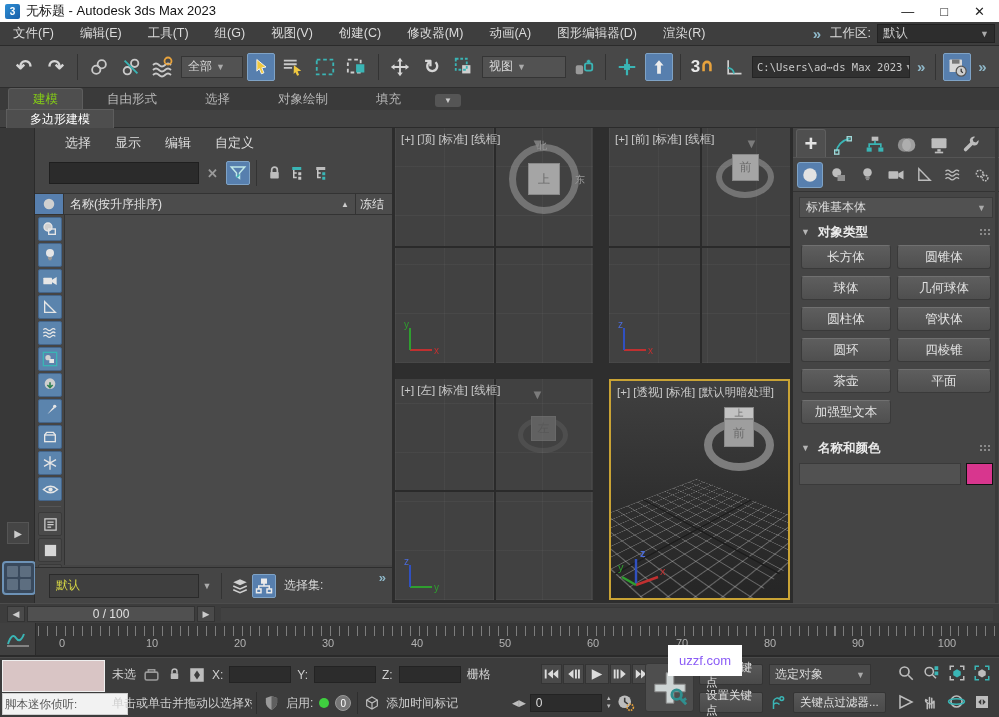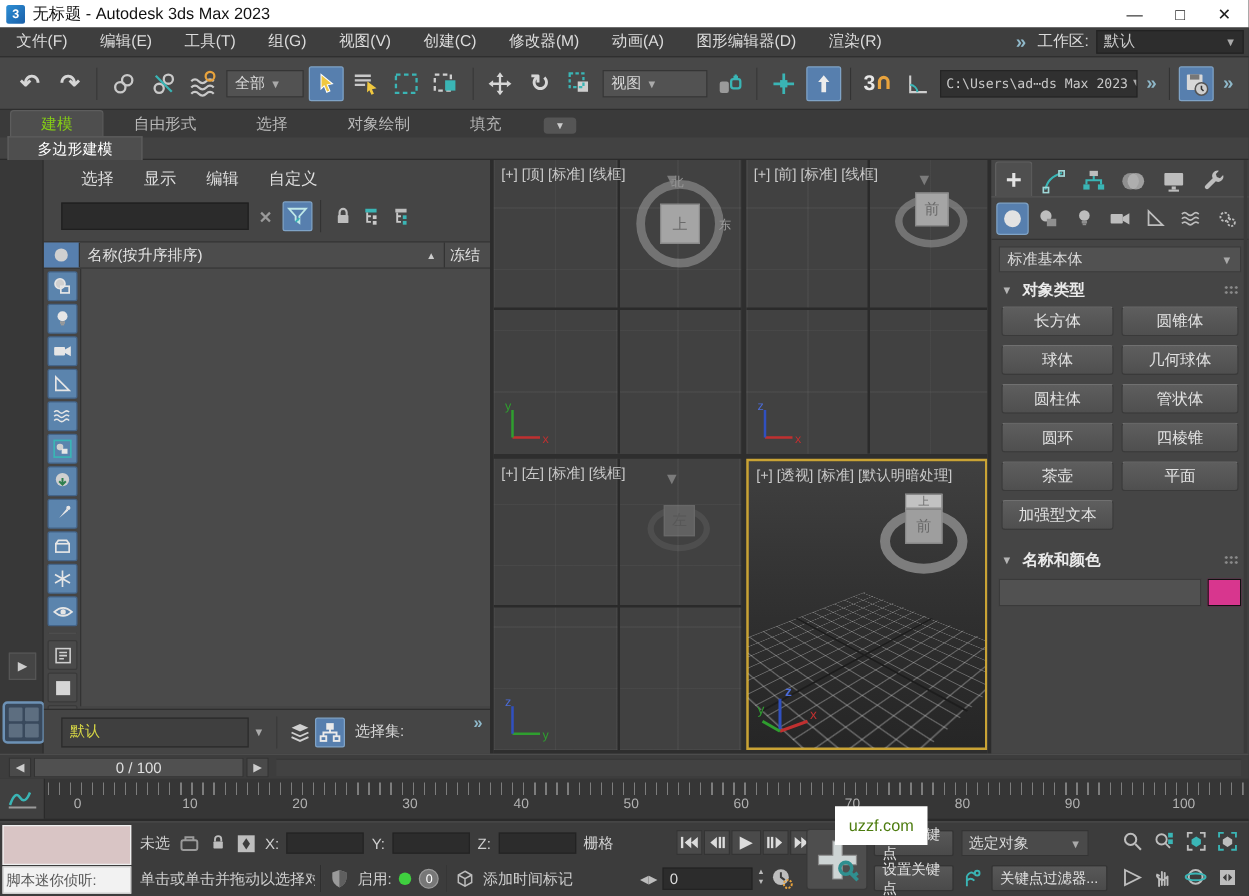--- a/index.html
+++ b/index.html
@@ -70,21 +70,21 @@
 .togglecol{width:29px;padding:2px 2px 0 3px;display:flex;flex-direction:column;gap:2px;align-items:center}
 .tgl{width:24px;height:24px;background:#5b84ad;border:1px solid #44658a;border-radius:2px;display:flex;align-items:center;justify-content:center;flex:none}
 .tgl.off{background:#4a4a4a;border-color:#3a3a3a}
 .tgl-sep{width:22px;height:1px;background:#333;border-bottom:1px solid #555;margin:3px 0;flex:none}
 .listarea{flex:1;background:#4a4a4a;border-left:1px solid #333}
 .ex-bottom{position:absolute;left:0;bottom:0;width:100%;height:36px;border-top:1px solid #2e2e2e;background:#454545;display:flex;align-items:center;padding-left:14px}
 .ns-dd{width:150px;height:24px;background:#3f3f3f;border:1px solid #2a2a2a;display:flex;align-items:center;padding:0 6px;color:#d6d645}
 .ns-arrow{width:16px;height:24px;display:flex;align-items:center;justify-content:center;color:#aaa;font-size:9px}
 .ex-ovf{position:absolute;right:6px;top:2px;color:#8fb8c9;font-size:13px;font-weight:bold}
 
-.vps{width:395px;flex:none;background:#2e2e2e;display:grid;grid-template-columns:198px 1fr;grid-template-rows:235px 1fr;gap:4px;padding-bottom:3px}
+.vps{width:395px;flex:none;background:#2e2e2e;display:grid;grid-template-columns:198px 1fr;grid-template-rows:235px 1fr;gap:16px;padding-bottom:3px}
 .vp{position:relative;background:#414141;overflow:hidden}
 .vp.ortho{background-image:
  repeating-linear-gradient(0deg,rgba(255,255,255,.035) 0 1px,transparent 1px 49px),
  repeating-linear-gradient(90deg,rgba(255,255,255,.035) 0 1px,transparent 1px 49px)}
 .axisV,.axisH{position:absolute;background:#2a2a2a}
 .axisV{width:2px;top:0;bottom:0;left:50%}
 .axisH{height:2px;left:0;right:0;top:50%}
 .vp-label{position:absolute;top:4px;left:6px;font-size:11.5px;color:#c9c9c9;z-index:5;white-space:nowrap}
 .vp-filter{position:absolute;top:8px;font-size:13px;color:#8a8a8a;opacity:.8;z-index:5}
 .vcube{position:absolute;z-index:4}
@@ -131,37 +131,37 @@
 .ts-track{flex:1;height:14px;background:#424242;margin:0 6px;border-top:1px solid #383838}
 
 .ruler{position:absolute;left:0;top:623px;width:999px;height:34px;background:#363636;border-bottom:2px solid #2a2a2a}
 .mcurve{position:absolute;left:0;top:0;width:36px;height:32px;background:#404040;border-right:1px solid #2a2a2a;display:flex;align-items:center;justify-content:center}
 .ruler-ticks{position:absolute;left:38px;right:4px;top:3px;height:10px;
  background:repeating-linear-gradient(90deg,#7d7d7d 0 1px,transparent 1px 8.85px)}
 .rlabel{position:absolute;top:14px;transform:translateX(-50%);color:#b2b2b2;font-size:11px}
 
 .status{position:absolute;left:0;top:657px;width:999px;height:60px;background:#3c3c3c;border-top:1px solid #4a4a4a}
 .listener{position:absolute;left:2px;top:2px;width:103px;height:32px;background:#d9c5c5;border:1px solid #efefef}
-.listener2{position:absolute;left:2px;top:35px;width:103px;height:22px;background:#f2f2f2;border:1px solid #cfcfcf;
+.listener2{position:absolute;left:2px;top:35px;width:126px;height:22px;background:#f2f2f2;border:1px solid #cfcfcf;
  color:#555;font-size:11.5px;display:flex;align-items:center;padding-left:2px;white-space:nowrap;overflow:hidden}
 .s-row{position:absolute;display:flex;align-items:center;gap:6px}
 .sfield{width:62px;height:17px;background:#2c2c2c;border:1px solid #232323}
 .sbtn{height:21px;background:linear-gradient(#585858,#4a4a4a);border:1px solid #343434;border-radius:2px;
  display:flex;align-items:center;justify-content:center;color:#e0e0e0;font-size:11.5px;padding:0 6px}
 .tpbtn{width:21px;height:20px;background:#4a4a4a;border:1px solid #343434;display:flex;align-items:center;justify-content:center}
 .bigkey{position:absolute;left:645px;top:5px;width:49px;height:49px;background:#4e4e4e;border:1px solid #383838;border-radius:3px;display:flex;align-items:center;justify-content:center}
 .seldd{width:102px;height:21px;background:#4a4a4a;border:1px solid #343434;display:flex;align-items:center;padding:0 5px;color:#d8d8d8}
 .seldd .ddn{margin-left:auto}
 .greendot{width:10px;height:10px;border-radius:50%;background:#3fcf3f}
 .badge{width:16px;height:16px;border-radius:50%;background:#777;border:1px solid #999;color:#fff;font-size:10px;display:flex;align-items:center;justify-content:center}
 .ffield{width:72px;height:18px;background:#2c2c2c;border:1px solid #232323;display:flex;align-items:center;padding-left:5px;color:#ddd}
 .spin{display:flex;flex-direction:column;font-size:6px;color:#bbb;line-height:1.2}
 .prompt{width:140px;white-space:nowrap;overflow:hidden;color:#cfcfcf}
 .ssep{width:1px;height:22px;background:#585858;border-right:1px solid #2e2e2e}
-.watermark{position:absolute;left:668px;top:645px;width:74px;height:31px;background:#fff;color:#4d7c0f;
+.watermark{position:absolute;left:668px;top:645px;width:74px;height:31px;background:#fff;color:#8b5cf6;
  font-size:13px;display:flex;align-items:center;justify-content:center;z-index:60}
 </style>
 </head>
 <body>
 
 <div class="app">
 
   <div class="titlebar">
     <div class="appicon">3</div>
     <span>无标题 - Autodesk 3ds Max 2023</span>

